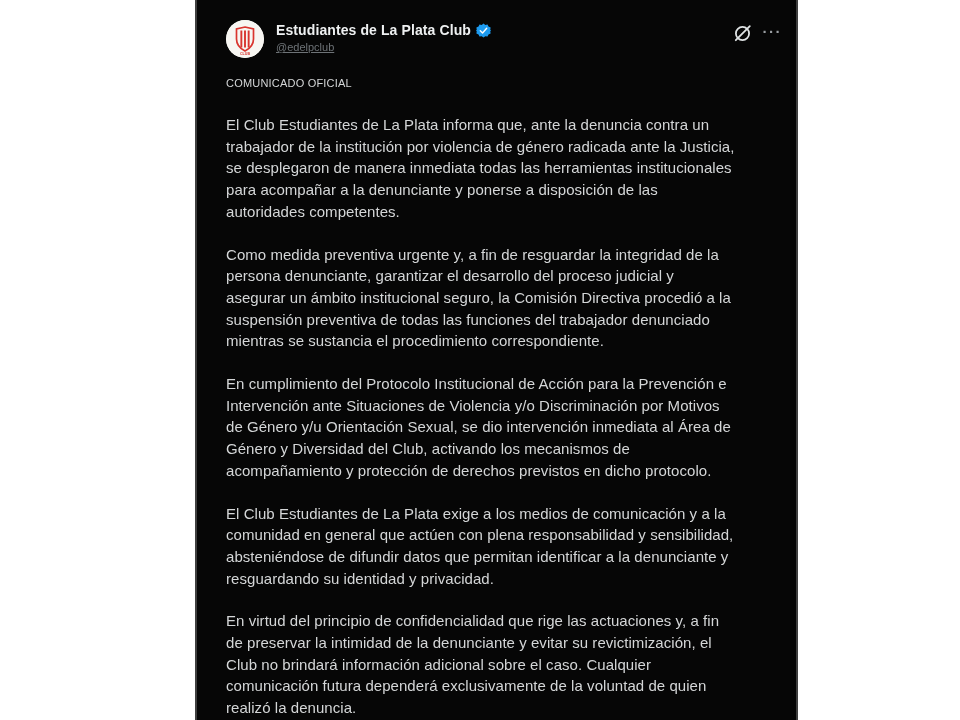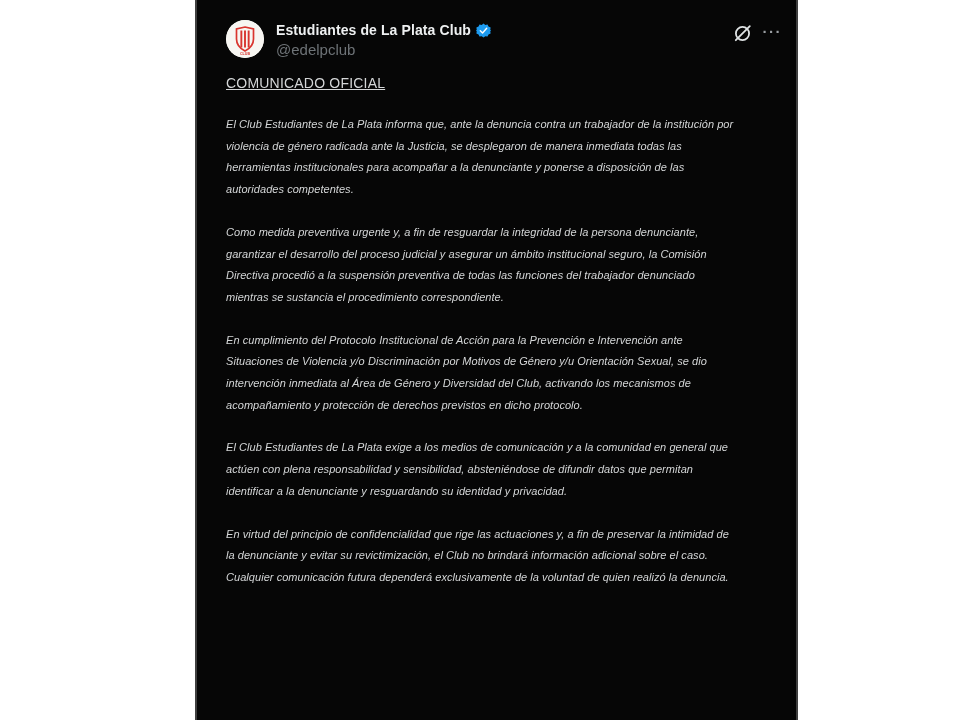--- a/index.html
+++ b/index.html
@@ -65,58 +65,57 @@
   .display-name {
     font-size: 14px;
     font-weight: 700;
     color: var(--text_primary);
     letter-spacing: 0.1px;
     white-space: nowrap;
     cursor: pointer;
   }
   .verified { flex: 0 0 auto; margin-top: 1px; }
   .handle {
-    font-size: 15px;
+    font-size: 11px;
     color: var(--text_secondary);
     margin-top: 3px;
     cursor: pointer;
+    text-decoration: underline;
   }
   .header-actions {
     display: flex;
     align-items: center;
     gap: 11px;
     padding-top: 4px;
     flex: 0 0 auto;
   }
   .grok-btn { cursor: pointer; display: block; }
   .more {
     color: var(--icon_dim);
     font-size: 15px;
     letter-spacing: 1.5px;
     line-height: 1;
     cursor: pointer;
     font-weight: 700;
     transform: translateY(-2px);
   }
   .post-title {
     margin-top: 15px;
-    font-size: 14px;
+    font-size: 11px;
     line-height: 21px;
     color: var(--text_body);
     letter-spacing: 0.2px;
-    text-decoration: underline;
   }
   .post-paragraph {
     margin-top: 21px;
-    font-size: 11px;
+    font-size: 15px;
     line-height: 21.7px;
     color: var(--text_body);
     letter-spacing: 0.05px;
     max-width: 509px;
-    font-style: italic;
   }
   .post-paragraph:first-of-type { margin-top: 20px; }
 </style>
 </head>
 <body>
 
 <div class="stage">
   <article class="tweet-card">
 
     <header class="tweet-header">

